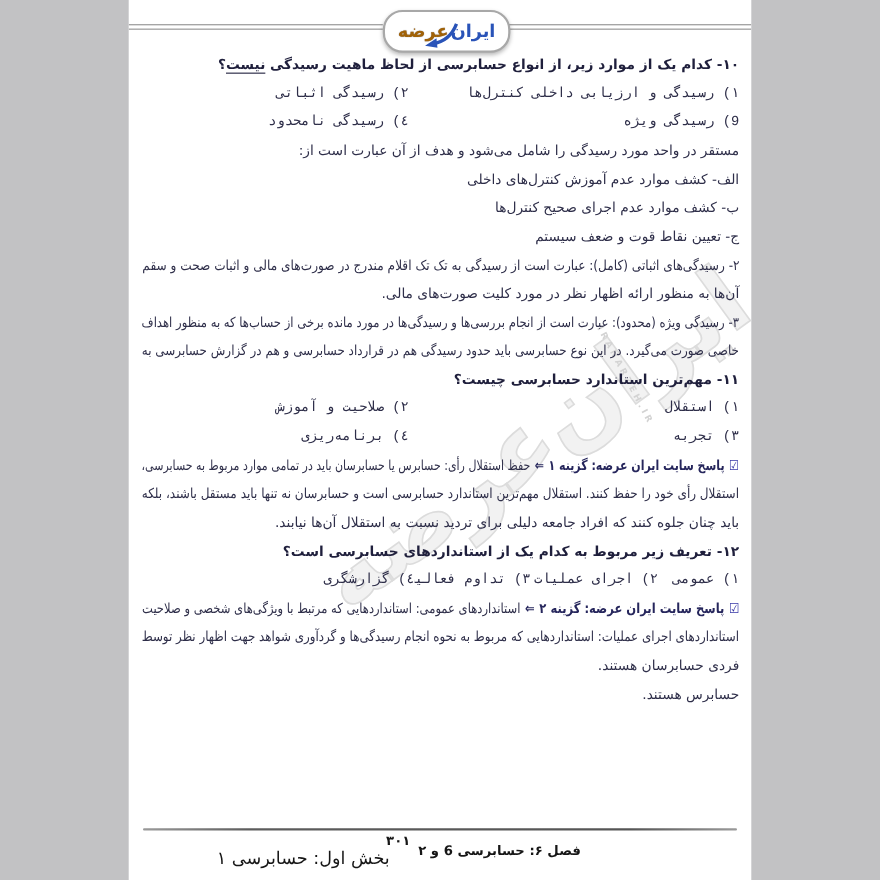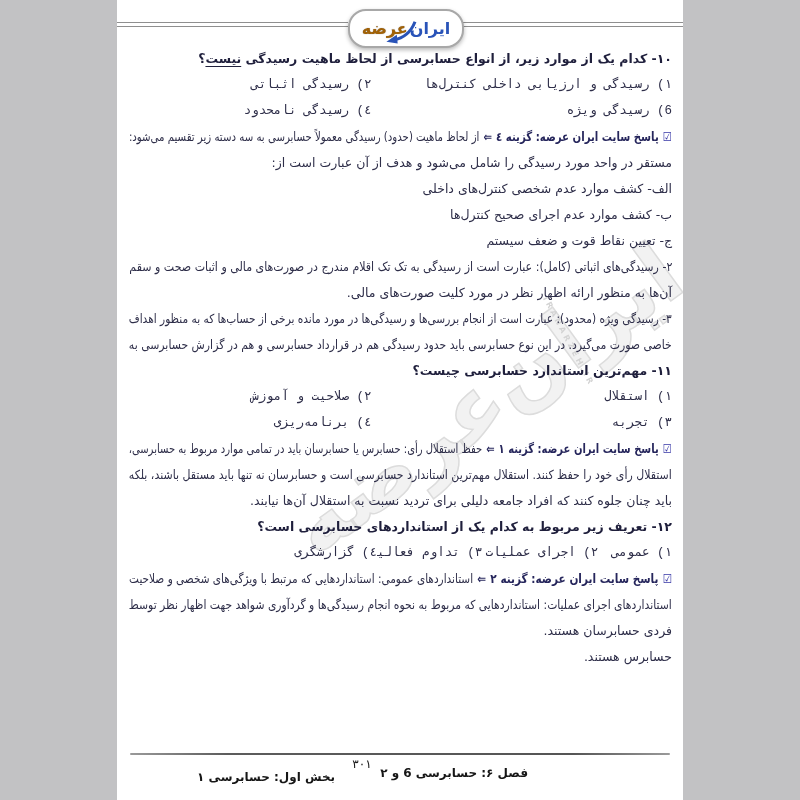--- a/index.html
+++ b/index.html
@@ -61,29 +61,29 @@
   .ans-label{font-weight:bold;color:var(--label_navy,#26265c);margin-left:5px;}
   .arrow{color:var(--label_navy,#26265c);font-weight:bold;margin-left:5px;}
   
   .footer-rule{
     position:absolute;left:13px;right:13px;top:753px;height:2px;z-index:2;
     background:linear-gradient(to right,#9a9a9a,#5c5c5c 18%,#555 82%,#9a9a9a);
     border-radius:2px;
   }
   .page-num{
     position:absolute;left:200px;top:757px;width:90px;text-align:center;z-index:2;
-    font-size:12px;color:var(--footer_ink,#161616);font-weight:normal;
+    font-size:12px;color:var(--footer_ink,#161616);font-weight:bold;
   }
   .footer-chapter{
     position:absolute;right:155px;top:766px;z-index:2;direction:rtl;
     font-size:12px;font-weight:bold;color:var(--footer_ink,#161616);
   }
   .footer-section{
     position:absolute;left:80px;top:770px;z-index:2;direction:rtl;
-    font-size:12px;font-weight:bold;color:var(--footer_ink,#161616);
+    font-size:16px;font-weight:normal;color:var(--footer_ink,#161616);
   }
 </style>
 </head>
 <body>
 
 <div class="paper">
 
   <div class="hrule hrule-left"></div>
   <div class="hrule hrule-right"></div>
   <div class="logo-capsule">
@@ -105,28 +105,25 @@
   <div class="content" dir="rtl">
 
     <div class="line">
       <span class="txt b"><span>۱۰- کدام یک از موارد زیر، از انواع حسابرسی از لحاظ ماهیت رسیدگی </span><span class="u">نیست</span><span>؟</span></span>
     </div>
     <div class="opts opts2">
       <span class="opt">۱) رسیدگی و ارزیابی داخلی کنترل‌ها</span>
       <span class="opt">۲) رسیدگی اثباتی</span>
     </div>
     <div class="opts opts2">
-      <span class="opt">6) رسیدگی ویژه</span>
+      <span class="opt">9) رسیدگی ویژه</span>
       <span class="opt">٤) رسیدگی نامحدود</span>
     </div>
-    <div class="line">
-      <span class="txt" style="transform: scaleX(0.813);"><span class="check">☑</span><span class="ans-label">پاسخ سایت ایران عرضه: گزینه ٤</span><span class="arrow">⇐</span><span>از لحاظ ماهیت (حدود) رسیدگی معمولاً حسابرسی به سه دسته زیر تقسیم می‌شود:</span></span>
-    </div>
     <div class="line"><span class="txt">مستقر در واحد مورد رسیدگی را شامل می‌شود و هدف از آن عبارت است از:</span></div>
-    <div class="line"><span class="txt">الف- کشف موارد عدم شخصی کنترل‌های داخلی</span></div>
+    <div class="line"><span class="txt">الف- کشف موارد عدم آموزش کنترل‌های داخلی</span></div>
     <div class="line"><span class="txt">ب- کشف موارد عدم اجرای صحیح کنترل‌ها</span></div>
     <div class="line"><span class="txt">ج- تعیین نقاط قوت و ضعف سیستم</span></div>
     <div class="line"><span class="txt" style="transform: scaleX(0.8824);">۲- رسیدگی‌های اثباتی (کامل): عبارت است از رسیدگی به تک تک اقلام مندرج در صورت‌های مالی و اثبات صحت و سقم</span></div>
     <div class="line"><span class="txt">آن‌ها به منظور ارائه اظهار نظر در مورد کلیت صورت‌های مالی.</span></div>
     <div class="line"><span class="txt" style="transform: scaleX(0.8462);">۳- رسیدگی ویژه (محدود): عبارت است از انجام بررسی‌ها و رسیدگی‌ها در مورد مانده برخی از حساب‌ها که به منظور اهداف</span></div>
     <div class="line"><span class="txt" style="transform: scaleX(0.8704);">خاصی صورت می‌گیرد. در این نوع حسابرسی باید حدود رسیدگی هم در قرارداد حسابرسی و هم در گزارش حسابرسی به</span></div>
 
     <div class="line"><span class="txt b">۱۱- مهم‌ترین استاندارد حسابرسی چیست؟</span></div>
     <div class="opts opts2">
       <span class="opt">۱) استقلال</span>

